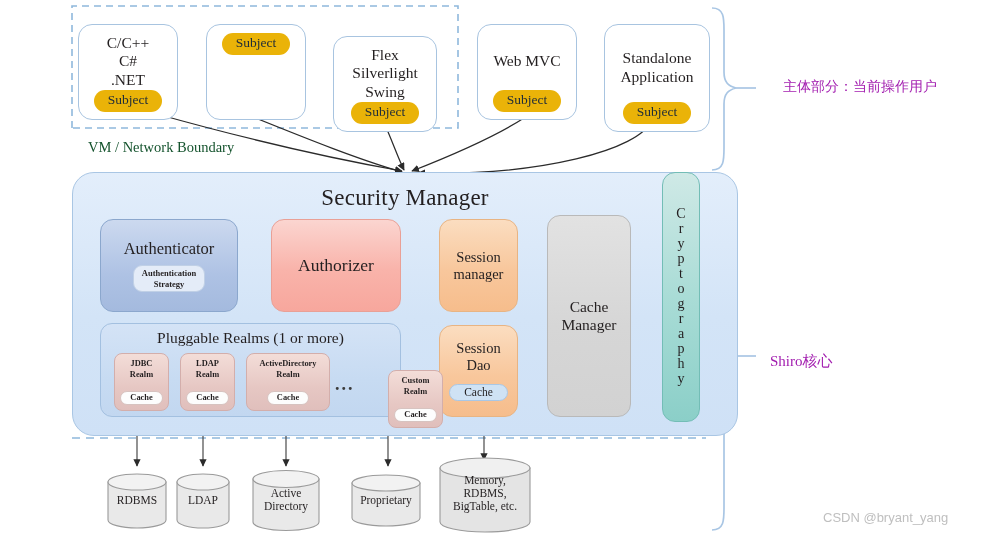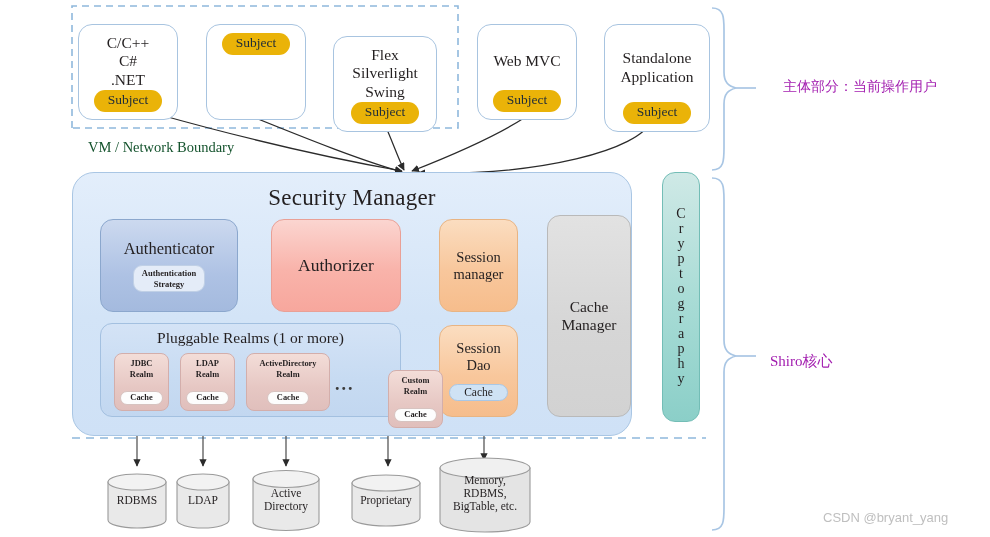--- a/index.html
+++ b/index.html
@@ -303,21 +303,21 @@
   </div>
 
   <div class="abs client-card" style="left:604px; top:24px; width:106px; height:108px;">
     <div class="client-title">Standalone
 Application</div>
     <div class="subject-pill">Subject</div>
   </div>
 
   <div class="abs boundary-label" style="left:88px; top:139px;">VM / Network Boundary</div>
 
-  <div class="abs sm-panel" style="left:72px; top:172px; width:560px; height:264px;">
+  <div class="abs sm-panel" style="left:72px; top:172px; width:666px; height:264px;">
 
     <div class="abs sm-title" style="left:0; top:12px; width:100%;">Security Manager</div>
 
     <div class="abs comp-box authenticator" style="left:27px; top:46px; width:138px; height:93px;">
       <div class="comp-label" style="font-size:16.5px; margin-bottom:7px;">Authenticator</div>
       <div class="strategy-pill">Authentication
 Strategy</div>
     </div>
 
     <div class="abs comp-box authorizer" style="left:198px; top:46px; width:130px; height:93px;">

